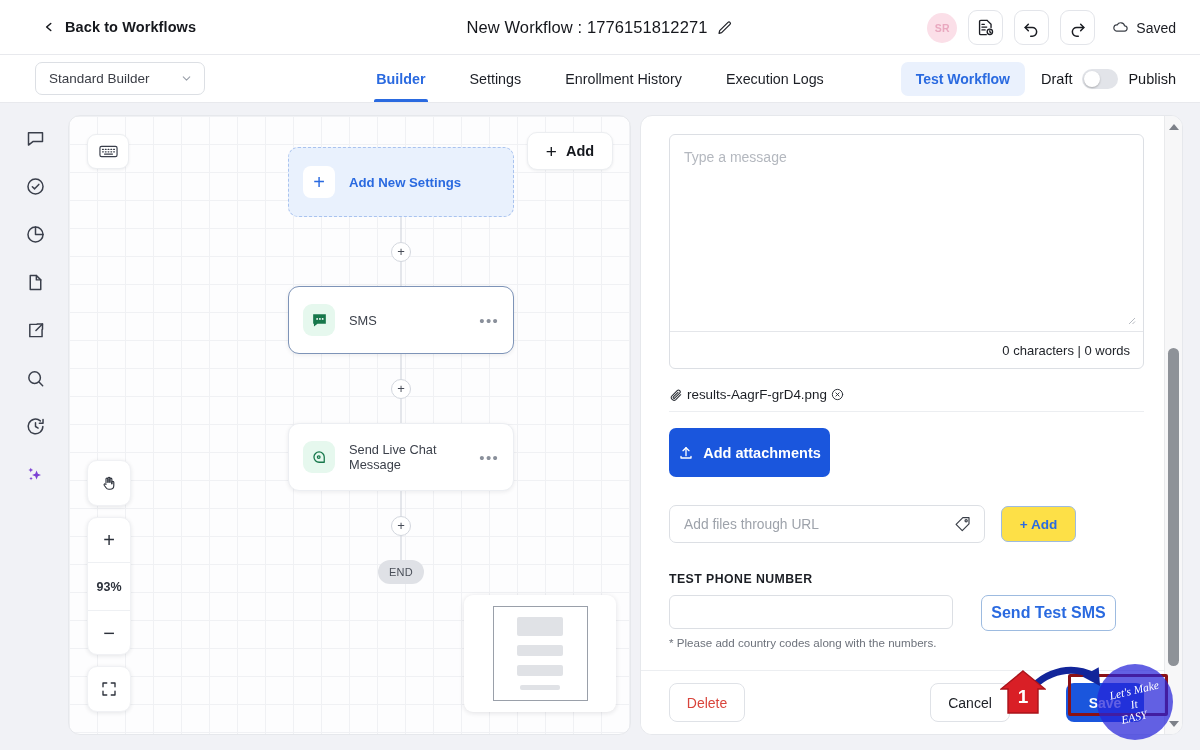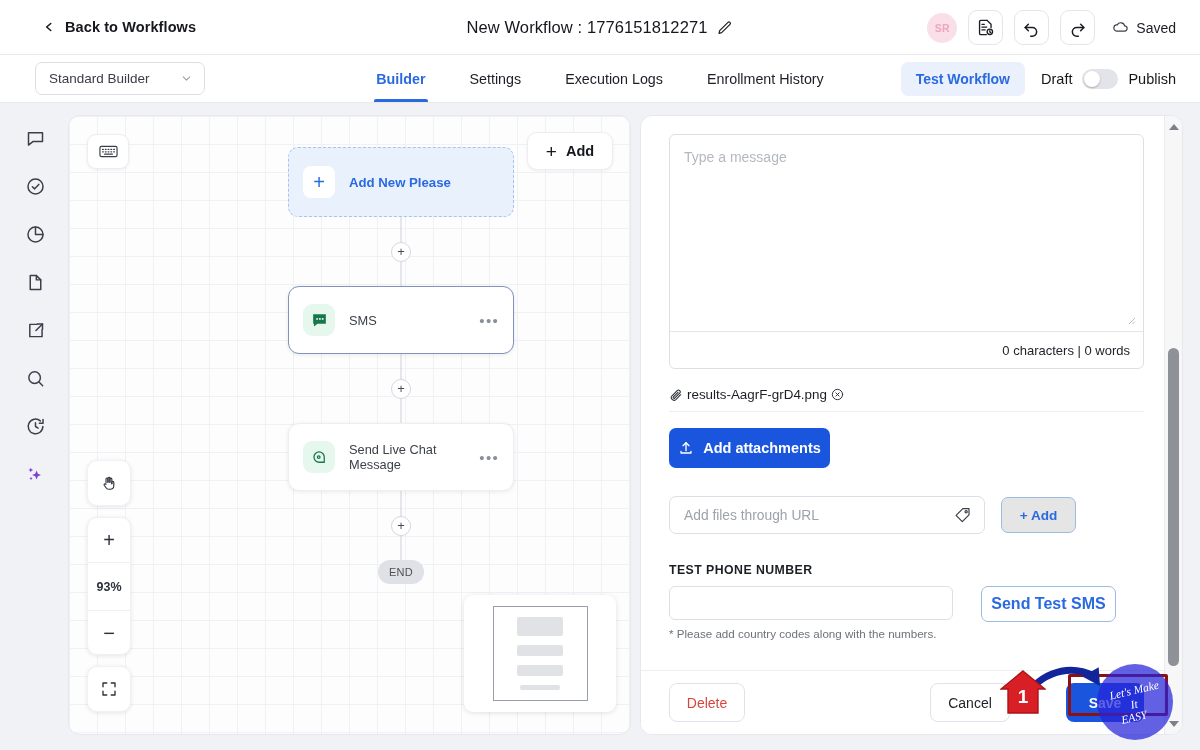--- a/index.html
+++ b/index.html
@@ -255,38 +255,38 @@
   .attach-row {
     display: flex; align-items: center; gap: 4px;
     margin-top: 18px; width: 475px;
     border-bottom: 1px solid #eceef1; padding-bottom: 9px;
   }
   .attach-row .clip { width: 14px; height: 14px; color: #2b2f36; }
   .attach-row .fname { font-size: 13.4px; color: #1b1e24; }
   .attach-row .xcirc { width: 13px; height: 13px; color: #2b2f36; cursor: pointer; }
 
   .add-attach-btn {
-    margin-top: 16px; height: 40px; width: 161px;
+    margin-top: 16px; height: 49px; width: 161px;
     background: #1a56dd; border-radius: 7px; color: #fff;
     display: flex; align-items: center; justify-content: center; gap: 9px;
     font-size: 14.5px; font-weight: 700; cursor: pointer;
   }
   .add-attach-btn svg { width: 16px; height: 16px; }
 
   .url-row { display: flex; align-items: center; gap: 16px; margin-top: 28px; text-align: right; }
   .url-input {
     width: 316px; height: 38px; border: 1px solid #dcdfe4; border-radius: 7px;
     display: flex; align-items: center; padding: 0 12px 0 14px;
     justify-content: space-between; background: #fff; cursor: text;
   }
   .url-input .ph { font-size: 13.8px; color: #9ea3ab; }
   .url-input svg { width: 18px; height: 18px; color: #3a3f48; }
   .url-add-btn {
     width: 75px; height: 36px; border: 1px solid #9dbbe0; border-radius: 7px;
-    color: #2a6ae0; font-size: 13.6px; font-weight: 600; background: #e5e5e5;
+    color: #2a6ae0; font-size: 13.6px; font-weight: 600; background: #fde047;
     display: flex; align-items: center; justify-content: center; cursor: pointer;
   }
 
   .phone-label {
     margin-top: 29px; font-size: 12.3px; font-weight: 700;
     color: #1b1e24; letter-spacing: .45px;
   }
   .phone-row { display: flex; align-items: flex-start; gap: 28px; margin-top: 9px; }
   .phone-input {
     width: 284px; height: 34px; border: 1px solid #dcdfe4; border-radius: 6px;
@@ -430,24 +430,24 @@
     </div>
 
     <div class="tabs">
       <div class="tab active">
           <span>Builder</span>
         </div>
       <div class="tab">
           <span>Settings</span>
         </div>
       <div class="tab">
+          <span>Enrollment History</span>
+        </div>
+      <div class="tab">
           <span>Execution Logs</span>
-        </div>
-      <div class="tab">
-          <span>Enrollment History</span>
         </div>
     </div>
 
     <div class="subbar-right">
       <div class="test-wf-btn">
         <span>Test Workflow</span>
       </div>
       <div class="publish-group">
         <span class="lbl">Draft</span>
         <div class="toggle">
@@ -522,21 +522,21 @@
 
     <div class="add-btn">
       <span class="plus">+</span>
       <span class="lbl">Add</span>
     </div>
 
     <div class="flow">
 
       <div class="trigger-node">
         <div class="trigger-plus">+</div>
-        <span class="trigger-label">Add New Please</span>
+        <span class="trigger-label">Add New Settings</span>
       </div>
 
       <div class="connector" style="height:69px">
         <div class="line"></div>
         <div class="node-plus">+</div>
       </div>
 
       <div class="step-node selected">
         <div class="step-ico">
           <svg viewBox="0 0 24 24" fill="currentColor">

